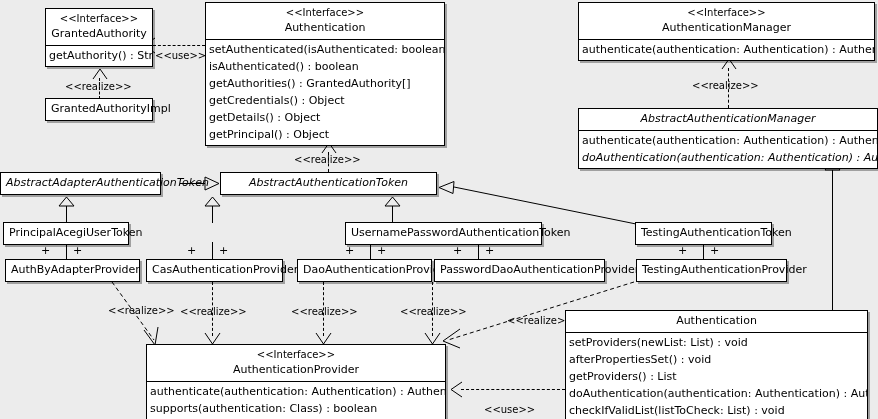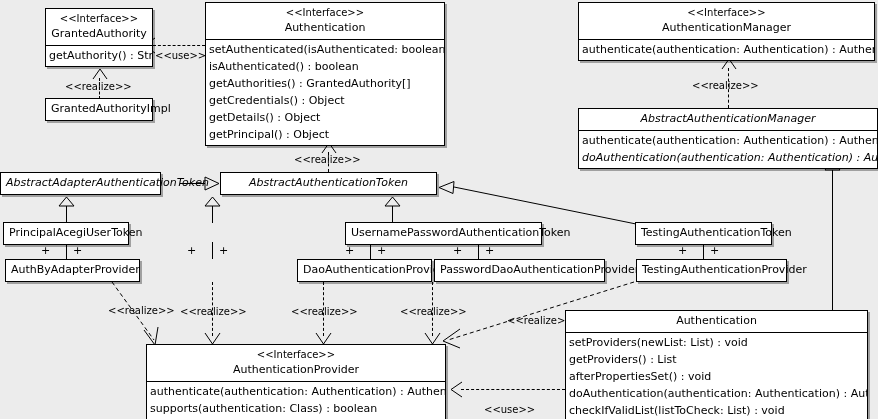--- a/index.html
+++ b/index.html
@@ -330,20 +330,25 @@
       <span class="cname">TestingAuthenticationToken</span>
     </div>
   </div>
 
   <div class="uml-box simple" style="left:5px; top:259px; width:135px;">
     <div class="uml-head">
       <span class="cname">AuthByAdapterProvider</span>
     </div>
   </div>
 
+  <div class="uml-box simple" style="left:146px; top:259px; width:137px;">
+    <div class="uml-head">
+      <span class="cname">CasAuthenticationProvider</span>
+    </div>
+  </div>
 
   <div class="uml-box simple" style="left:297px; top:259px; width:135px;">
     <div class="uml-head">
       <span class="cname">DaoAuthenticationProvider</span>
     </div>
   </div>
 
   <div class="uml-box simple" style="left:434px; top:259px; width:171px;">
     <div class="uml-head">
       <span class="cname">PasswordDaoAuthenticationProvider</span>
@@ -368,20 +373,20 @@
     </div>
   </div>
 
   <div class="uml-box" style="left:565px; top:310px; width:303px;">
     <div class="uml-head">
       <span class="cname">Authentication</span>
     </div>
     <div class="uml-sep"></div>
     <div class="uml-members">
       <div class="member">setProviders(newList: List) : void</div>
+      <div class="member">afterPropertiesSet() : void</div>
       <div class="member">getProviders() : List</div>
-      <div class="member">afterPropertiesSet() : void</div>
       <div class="member">doAuthentication(authentication: Authentication) : Authentication</div>
       <div class="member">checkIfValidList(listToCheck: List) : void</div>
     </div>
   </div>
 
 </div>
 
 </body></html>

